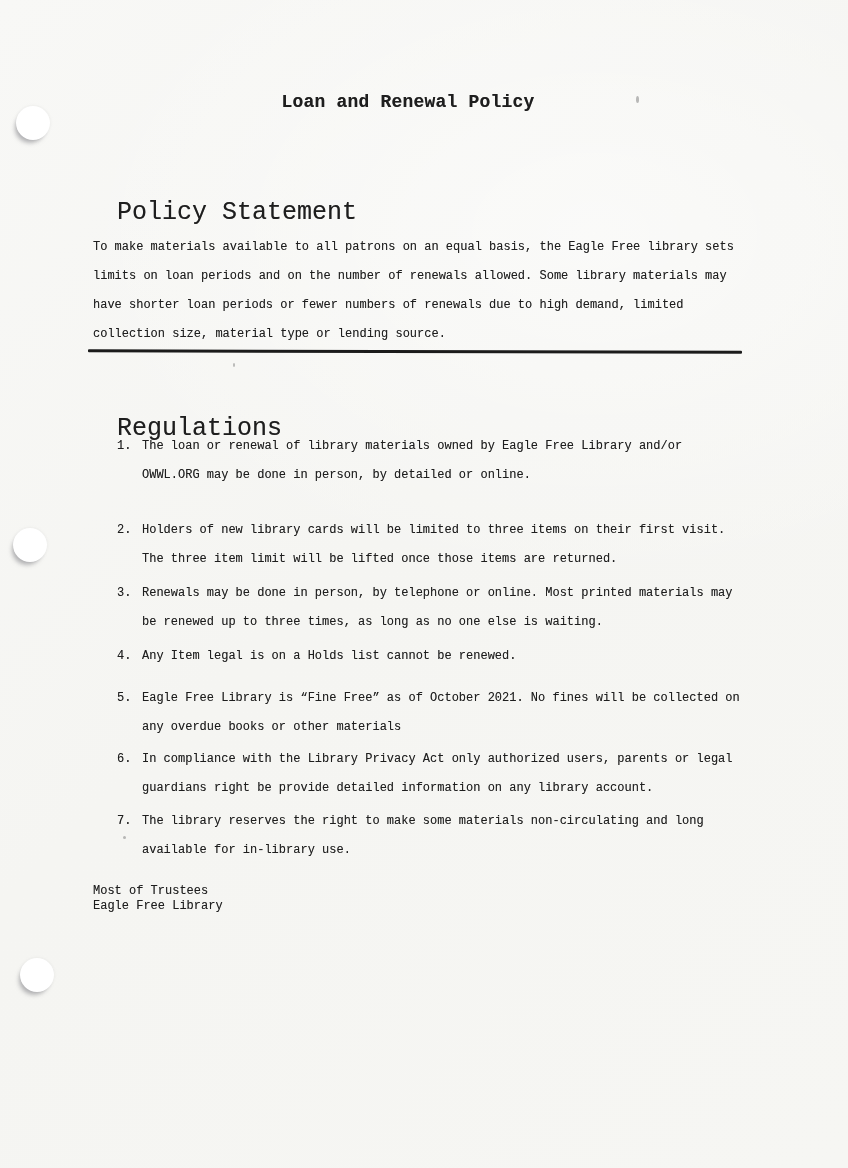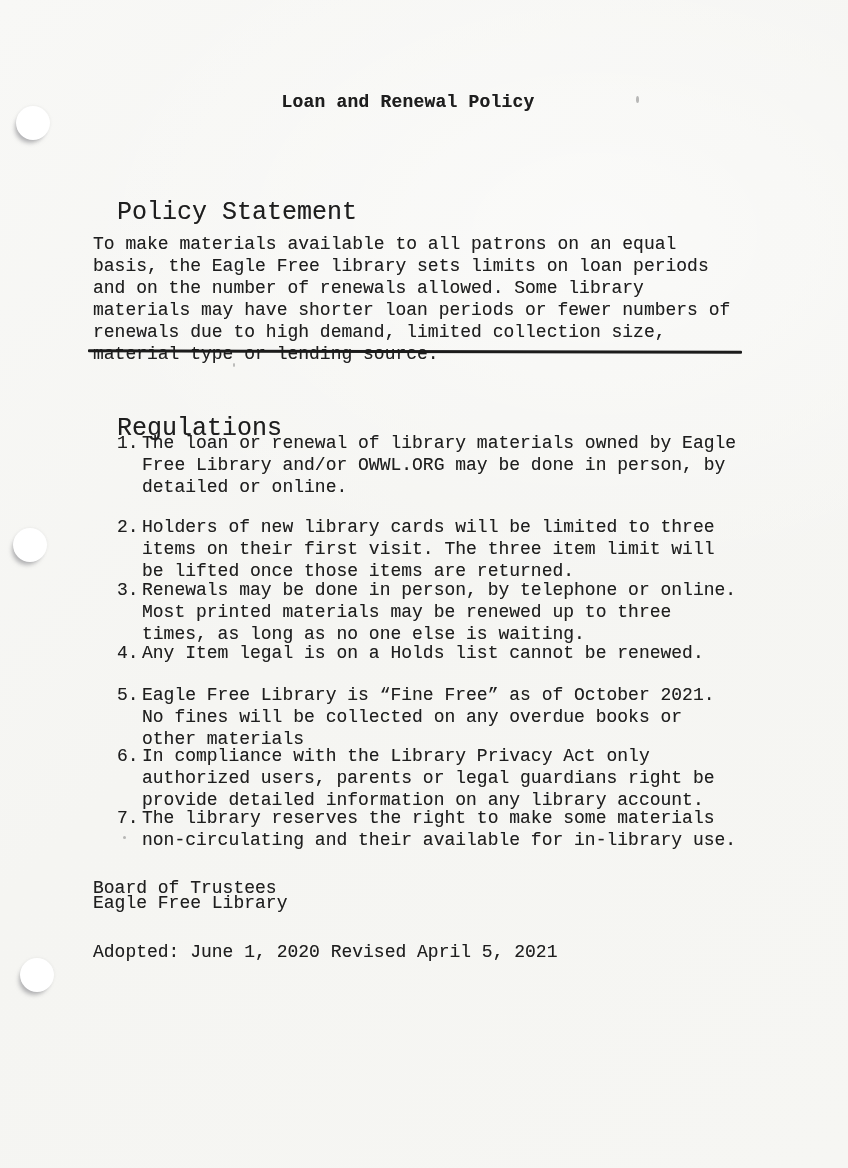--- a/index.html
+++ b/index.html
@@ -52,22 +52,22 @@
     left: 93px;
     font-size: 25px;
     font-weight: normal;
     text-shadow: 0 0 0.5px rgba(20,20,20,0.45);
     margin-left: 24px;
   }
   .heading-policy { top: 198px; }
   .heading-regulations { top: 414px; }
 
   .body-text {
-    font-size: 18px;
-    line-height: 22px;
+    font-size: 12px;
+    line-height: 29px;
     text-shadow: 0 0 0.5px rgba(20,20,20,0.4);
   }
   .policy-paragraph {
     position: absolute;
     top: 233px;
     left: 93px;
     width: 655px;
   }
   .divider {
     position: absolute;
@@ -160,20 +160,19 @@
   <div class="reg-item item-5 body-text">
     <span class="reg-num">5.</span>
     <span class="reg-text">Eagle Free Library is “Fine Free” as of October 2021. No fines will be collected on any overdue books or other materials</span>
   </div>
   <div class="reg-item item-6 body-text">
     <span class="reg-num">6.</span>
     <span class="reg-text">In compliance with the Library Privacy Act only authorized users, parents or legal guardians right be provide detailed information on any library account.</span>
   </div>
   <div class="reg-item item-7 body-text">
     <span class="reg-num">7.</span>
-    <span class="reg-text">The library reserves the right to make some materials non-circulating and their available for in-library use.</span>
+    <span class="reg-text">The library reserves the right to make some materials non-circulating and long available for in-library use.</span>
   </div>
 
-  <div class="footer-line footer-1 body-text">Board of Trustees</div>
+  <div class="footer-line footer-1 body-text">Most of Trustees</div>
   <div class="footer-line footer-2 body-text">Eagle Free Library</div>
-  <div class="footer-line footer-3 body-text">Adopted:  June 1, 2020  Revised  April 5, 2021</div>
 
 </div>
 
 </body></html>

